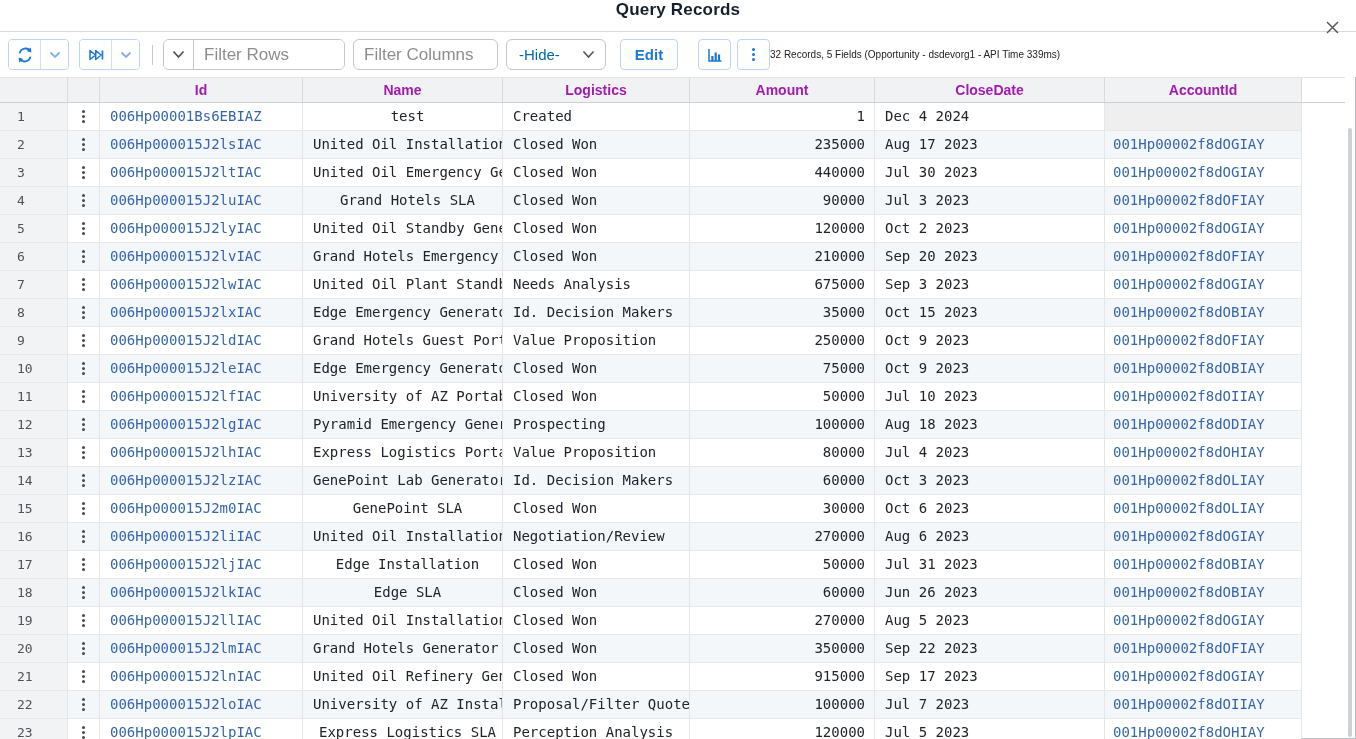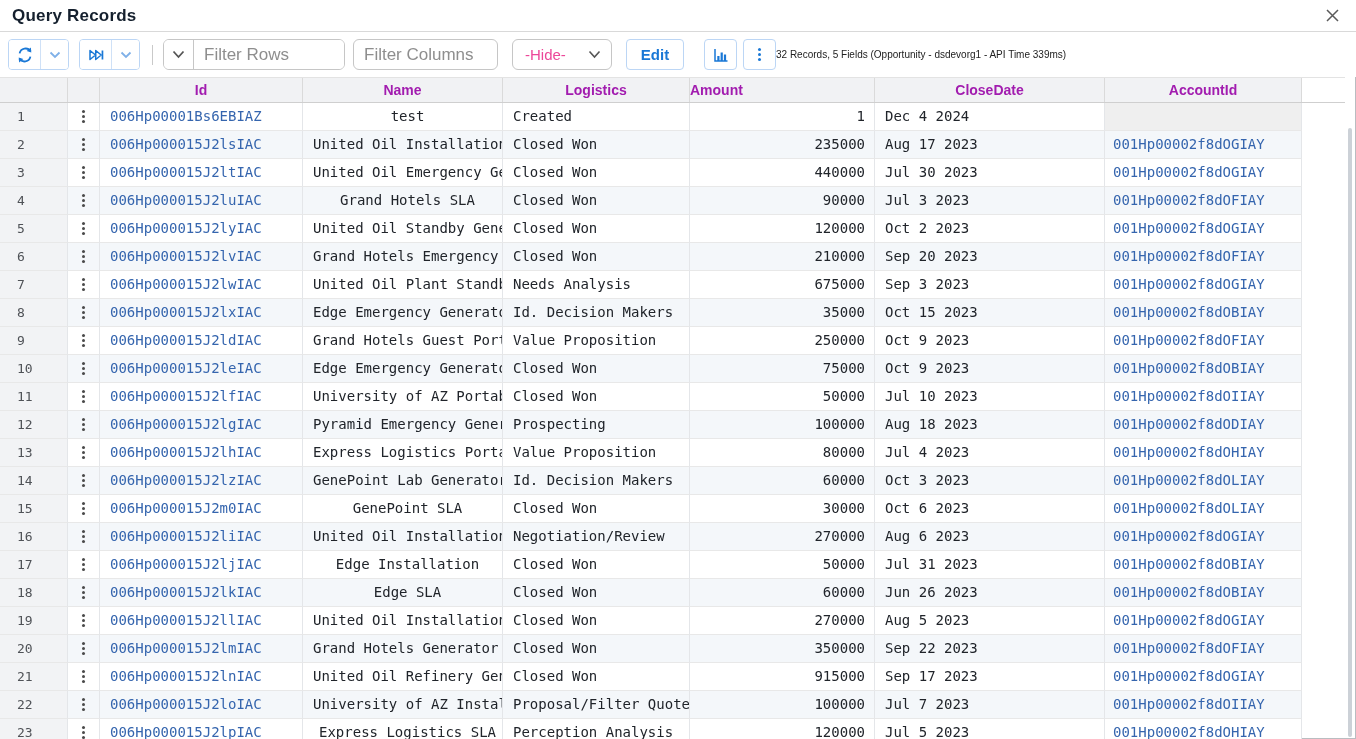--- a/index.html
+++ b/index.html
@@ -2,21 +2,21 @@
 <html><head>
 <meta charset="utf-8">
 <style>
   * { margin:0; padding:0; box-sizing:border-box; }
   html,body { width:1356px; height:739px; overflow:hidden; background:#fff;
               font-family:"Liberation Sans", sans-serif; }
   body { position:relative; box-shadow: inset 0 0 0 1px #b9bdc1; }
 
   
   .titlebar { height:32px; display:flex; align-items:center; padding:0 12px;
-              border-bottom:1px solid #d9d9d9; background:#fff; }
+              border-bottom:1px solid #d9d9d9; background:#fff;flex-direction:column; }
   .title { font-size:17px; font-weight:bold; color:#15202e; letter-spacing:.2px; }
   .close-btn { margin-left:auto; width:24px; height:24px; display:flex; align-items:center;
                justify-content:center; cursor:pointer; background:none; border:none; }
 
   
   .toolbar { height:45px; display:flex; align-items:center; padding:0 8px; background:#fff; }
   .btn-group { display:flex; border:1px solid #bcd6f5; border-radius:4px; height:31px;
                overflow:hidden; background:#fff; flex:none; }
   .grp-btn { width:31px; height:100%; display:flex; align-items:center; justify-content:center;
              background:#fff; border:none; cursor:pointer; }
@@ -26,21 +26,21 @@
                       overflow:hidden; background:#fff; flex:none; }
   .filter-chevron-btn { width:30px; display:flex; align-items:center; justify-content:center;
                         border:none; border-right:1px solid #c6c6c6; background:#fff; cursor:pointer; }
   .tb-input { height:100%; border:none; outline:none; padding:0 10px; font-size:17px;
               font-family:"Liberation Sans",sans-serif; color:#333; width:150px; background:#fff; }
   .tb-input::placeholder { color:#8e8e8e; }
   .input-standalone { height:31px; border:1px solid #c6c6c6; border-radius:6px; width:145px;
                       margin-left:8px; flex:none; }
   .tb-select { height:31px; width:100px; border:1px solid #c6c6c6; border-radius:6px;
                display:flex; align-items:center; justify-content:space-between;
-               padding:0 10px 0 12px; margin-left:14px; font-size:15px; color:#ec4899;
+               padding:0 10px 0 12px; margin-left:8px; font-size:15px; color:#0369a1;
                background:#fff; cursor:pointer; flex:none; }
   .tb-btn { height:31px; border:1px solid #bcd6f5; border-radius:4px; background:#fff;
             color:#1a78d6; font-size:15px; font-family:"Liberation Sans",sans-serif;
             cursor:pointer; flex:none; display:flex; align-items:center; justify-content:center;font-weight:bold; }
   .edit { width:58px; margin-left:14px; }
   .icon-btn { width:33px; margin-left:20px; }
   .icon-btn + .icon-btn { margin-left:6px; }
   .status { margin-left:0; font-size:10px; color:#222; white-space:nowrap; }
 
   
@@ -66,21 +66,21 @@
   .cell.empty, .trow.alt .cell.empty { background:#efefef; }
   .col-num    { width:68px;  }
   .col-kebab  { width:32px;  }
   .col-id     { width:203px; padding-left:10px; }
   .col-name   { width:200px; padding-left:10px;text-align:center; }
   .col-stage  { width:187px; padding-left:10px; }
   .col-amount { width:185px; padding-right:9px; text-align:right; }
   .col-date   { width:230px; padding-left:10px; }
   .col-account{ width:197px; padding-left:8px; }
   .hcell.col-id,.hcell.col-name,.hcell.col-stage,.hcell.col-date,.hcell.col-account { padding-left:0; }
-  .hcell.col-amount { padding-right:0; text-align:left; }
+  .hcell.col-amount { padding-right:0; text-align:center; }
   a.cell-link { color:#3565ae; text-decoration:none; cursor:pointer; }
 
   .scroll-thumb { position:absolute; right:4px; top:128px; bottom:2px; width:4px;
                   background:#ccd1d7; border-radius:2px; cursor:pointer; }
 </style>
 </head>
 <body>
 
 <div class="titlebar">
   <span class="title">Query Records</span>

